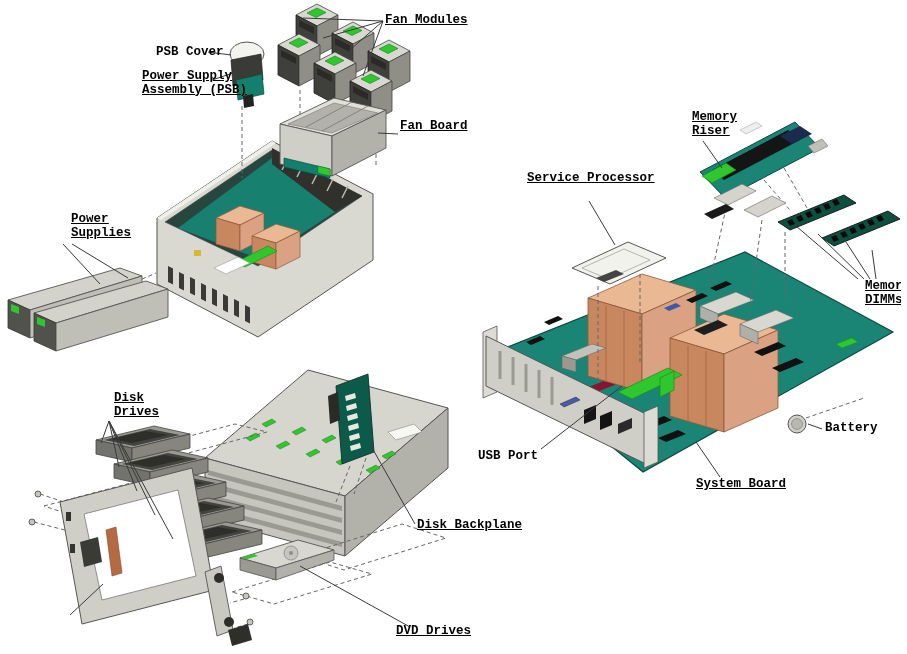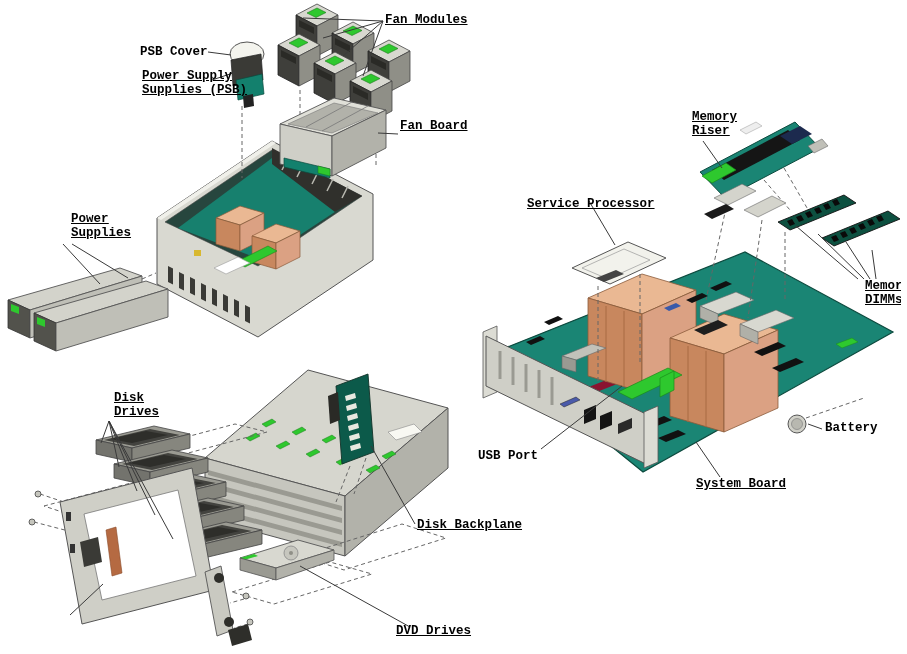--- a/index.html
+++ b/index.html
@@ -340,40 +340,40 @@
     <line x1="109" y1="421" x2="155" y2="515"></line>
     <line x1="109" y1="421" x2="173" y2="539"></line>
     <line x1="415" y1="524" x2="371" y2="446"></line>
     <line x1="410" y1="627" x2="300" y2="566"></line>
     <line x1="70" y1="615" x2="103" y2="584"></line>
   </g>
 </svg>
 
 <div class="lbl u" style="left:385px;top:14px">Fan Modules</div>
 
-<div class="lbl" style="left:140px;top:46px">PSB Cover</div>
+<div class="lbl" style="left:156px;top:46px">PSB Cover</div>
 
 <div class="lbl u" style="left:110px;top:70px">
   <span class="ln">Power Supply</span>
-  <span class="ln">Supplies (PSB)</span>
+  <span class="ln">Assembly (PSB)</span>
 </div>
 
 <div class="lbl u" style="left:400px;top:120px">Fan Board</div>
 
 <div class="lbl u" style="left:39px;top:213px">
   <span class="ln">Power</span>
   <span class="ln">Supplies</span>
 </div>
 
 <div class="lbl u ctr" style="left:660px;top:111px;width:80px">
   <span class="ln">Memory</span>
   <span class="ln">Riser</span>
 </div>
 
-<div class="lbl u" style="left:527px;top:198px">Service Processor</div>
+<div class="lbl u" style="left:527px;top:172px">Service Processor</div>
 
 <div class="lbl u ctr" style="left:833px;top:280px;width:72px">
   <span class="ln">Memory</span>
   <span class="ln">DIMMs</span>
 </div>
 
 <div class="lbl" style="left:825px;top:422px">Battery</div>
 
 <div class="lbl" style="left:478px;top:450px">USB Port</div>
 

